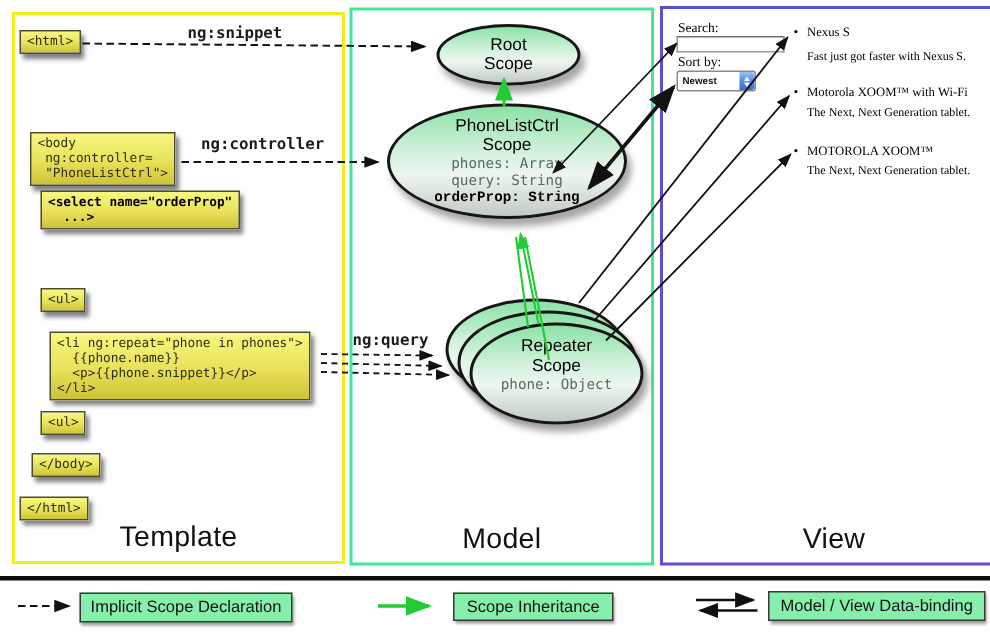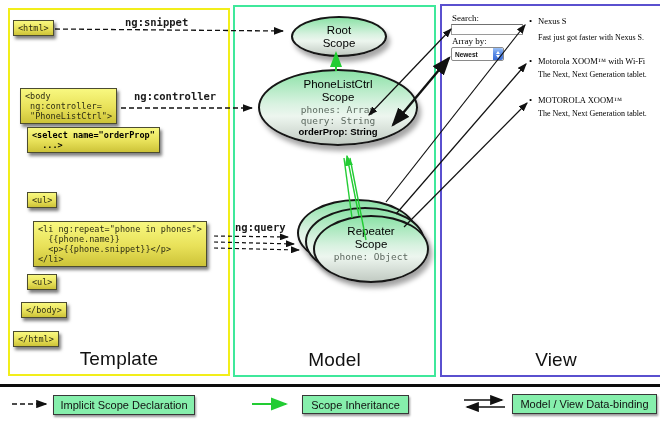--- a/index.html
+++ b/index.html
@@ -21,21 +21,21 @@
   .code.bold{font-weight:bold;color:#000;}
   
   .ellipse{position:absolute;border:2px solid #161616;border-radius:50%;
            background:linear-gradient(180deg,#8ce2a7 0%,#d9f2e1 45%,#edf6ef 62%,#c2cbc3 100%);
            box-shadow:3px 5px 5px rgba(0,0,0,.35);z-index:4;
            display:flex;flex-direction:column;align-items:center;justify-content:center;
            text-align:center;}
   .scope-title{font-size:11.5px;line-height:12.5px;color:#000;white-space:pre;}
   .scope-props{font-family:"DejaVu Sans Mono",monospace;font-size:9.5px;line-height:10.5px;
                color:#5d6a60;white-space:pre;margin-top:2px;}
-  .scope-prop-bold{font-family:Liberation Sans, sans-serif;font-size:9.5px;line-height:11px;
+  .scope-prop-bold{font-family:Liberation Mono, monospace;font-size:9.5px;line-height:11px;
                    font-weight:bold;color:#000;white-space:pre;}
   .stack-back{z-index:3;}
   
   .edge-label{position:absolute;font-family:"DejaVu Sans Mono",monospace;font-weight:bold;
               font-size:10.5px;color:#1b1b1b;z-index:6;white-space:pre;}
   
   .v-label{position:absolute;font-family:"Liberation Serif",serif;font-size:9px;color:#000;z-index:4;}
   #search-input{position:absolute;left:451px;top:24px;width:70px;height:9px;
                 background:#fff;border:1px solid #9a9a9a;border-top-color:#707070;z-index:4;}
   #sort-select{position:absolute;left:451px;top:47px;width:51px;height:12px;background:#fff;
@@ -112,21 +112,21 @@
   <div class="ellipse stack-back" style="left:297px;top:199px;width:116px;height:64px;"></div>
   <div class="ellipse stack-back" style="left:305px;top:207px;width:116px;height:65px;"></div>
   <div class="ellipse" style="left:313px;top:215px;width:116px;height:68px;justify-content:flex-start;padding-top:8px;box-sizing:border-box;">
     <div class="scope-title">Repeater
 Scope</div>
     <div class="scope-props">phone: Object</div>
   </div>
 
   <div class="v-label" style="left:452px;top:13px;">Search:</div>
   <div id="search-input"></div>
-  <div class="v-label" style="left:452px;top:36px;">Array by:</div>
+  <div class="v-label" style="left:452px;top:36px;">Sort by:</div>
   <div id="sort-select">
     <span class="val">Newest</span>
     <span class="stepper">
         <span class="tri-up"></span>
         <span class="tri-dn"></span>
       </span>
   </div>
 
   <span class="bullet" style="left:529px;top:16px;">•</span>
   <div class="v-item-name" style="left:538px;top:16px;">Nexus S</div>

